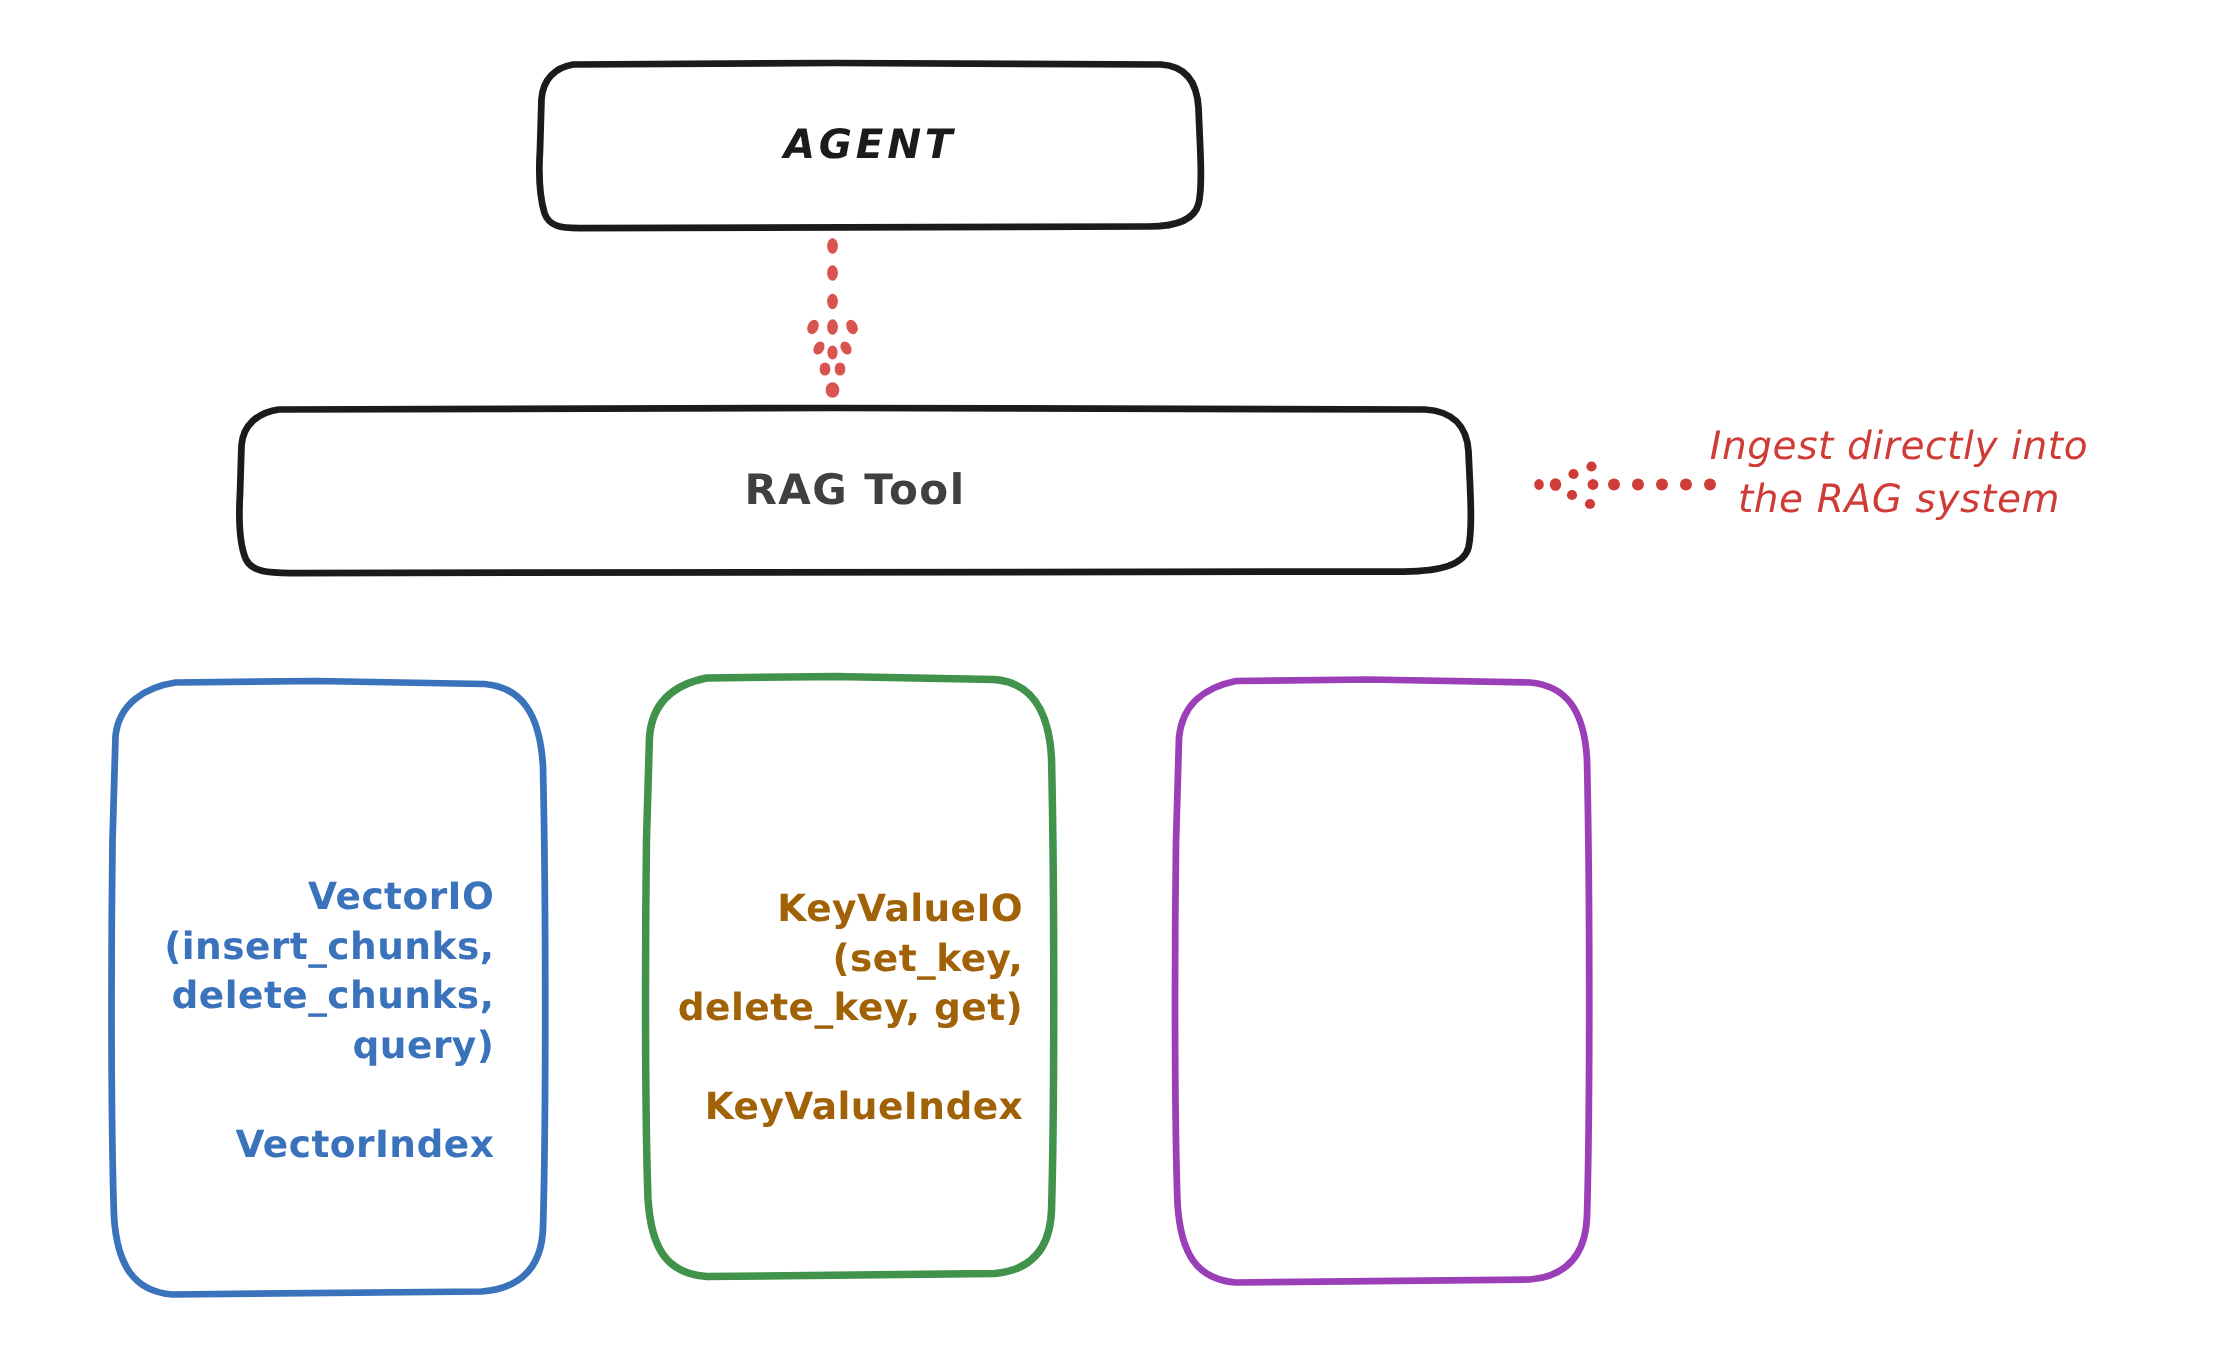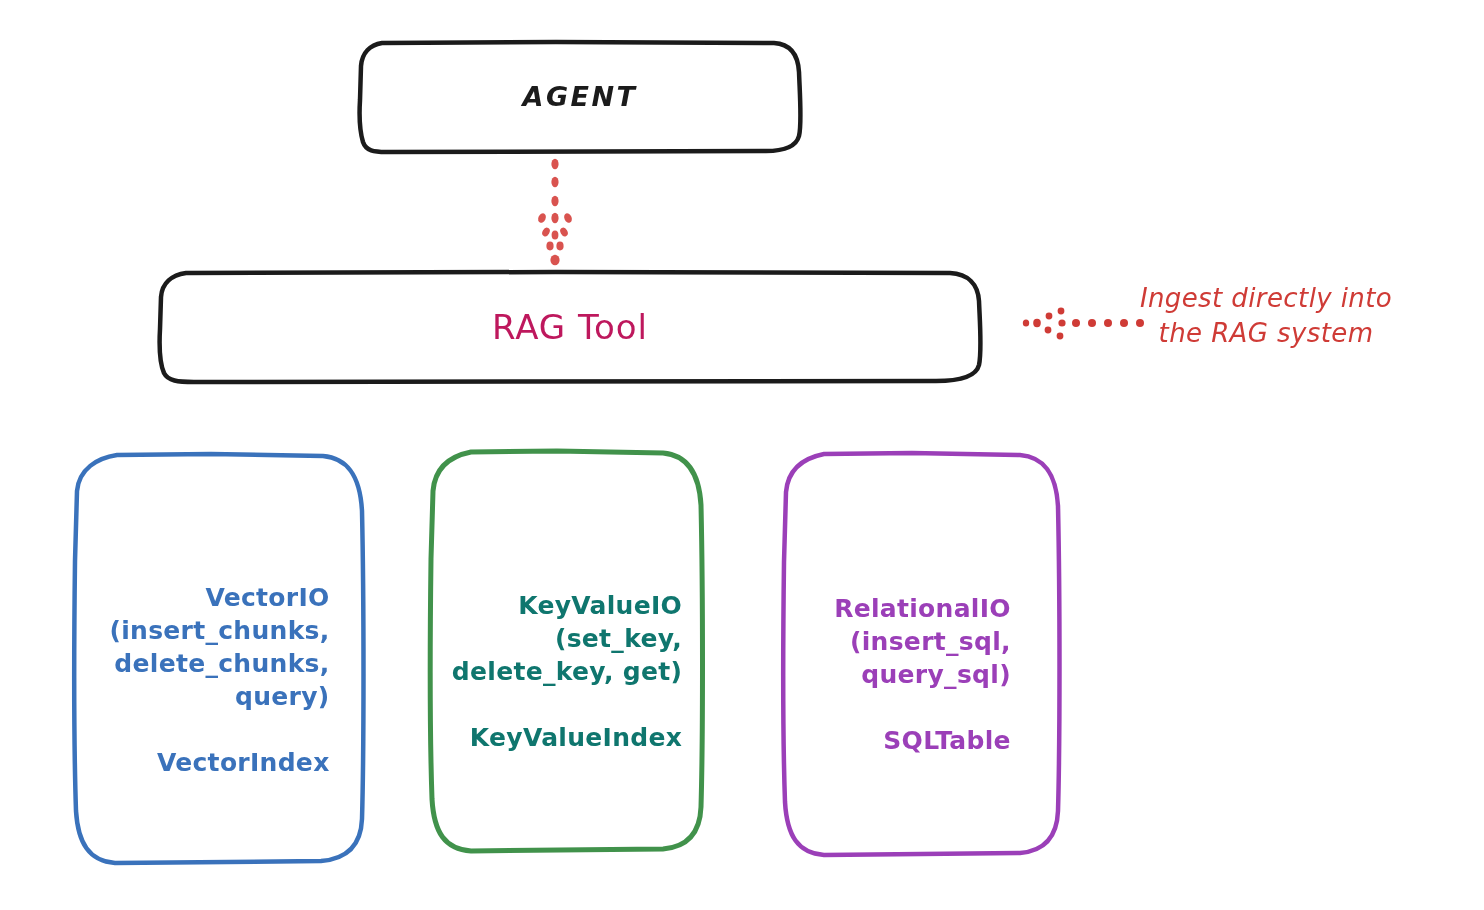--- a/index.html
+++ b/index.html
@@ -53,43 +53,43 @@
     color: #1b1b1b;
     letter-spacing: 2.5px;
   }
 
   
   #ragtool-node {
     left: 156px; top: 269px; width: 828px; height: 116px;
   }
   #ragtool-node .label {
     font-family: "DejaVu Sans", sans-serif;
-    font-weight: 400;
-    font-size: 34px;
-    color: #be185d;
+    font-weight: 700;
+    font-size: 28px;
+    color: #404040;
     letter-spacing: 1px;
   }
 
   
   .card .label {
     font-family: "DejaVu Sans", sans-serif;
     font-weight: 600;
     font-size: 25px;
     letter-spacing: 0.3px;
     margin-top: 40px;
   }
   #vector-node {
     left: 71px; top: 451px; width: 297px; height: 417px;
   }
   #vector-node .label { color: #3a72bb; }
 
   #keyvalue-node {
     left: 427px; top: 447px; width: 280px; height: 409px;
   }
-  #keyvalue-node .label { color: #0f766e; }
+  #keyvalue-node .label { color: #a16207; }
 
   #relational-node {
     left: 780px; top: 450px; width: 285px; height: 409px;
   }
   #relational-node .label { color: #9b3fb8; }
 
   
   .arrow-svg {
     position: absolute;
     overflow: visible;
@@ -201,20 +201,15 @@
 
 KeyValueIndex</div>
   </div>
 
   <div class="node card" id="relational-node">
     <svg class="frame" viewBox="0 0 285 409" preserveAspectRatio="none">
       <path d="M44,4 C24,8 8,19 6,42 L4,112 C3,190 3,296 5,352
                C7,386 18,403 44,405 L240,403 C264,401 277,387 278,361
                C280,292 280,146 278,56 C276,22 263,7 240,5 L132,3 Z" fill="#ffffff" stroke="#9b3fb8" stroke-width="4.5" stroke-linecap="round" stroke-linejoin="round"></path>
     </svg>
-    <div class="label">RelationalIO
-(insert_sql,
-query_sql)
-
-SQLTable</div>
   </div>
 
 </div>
 
 </body></html>

